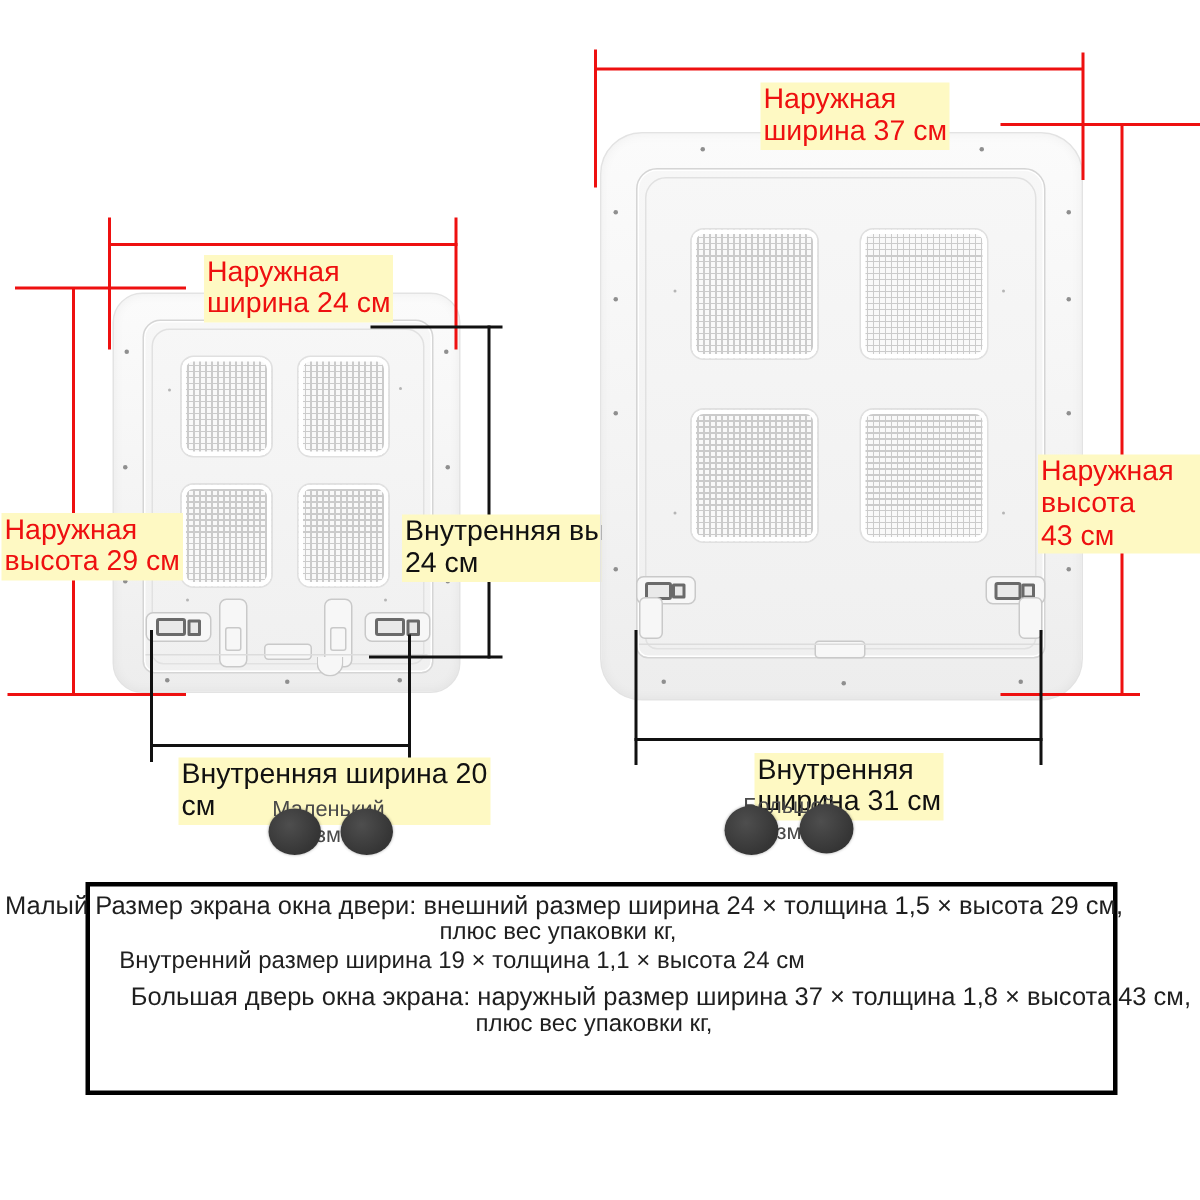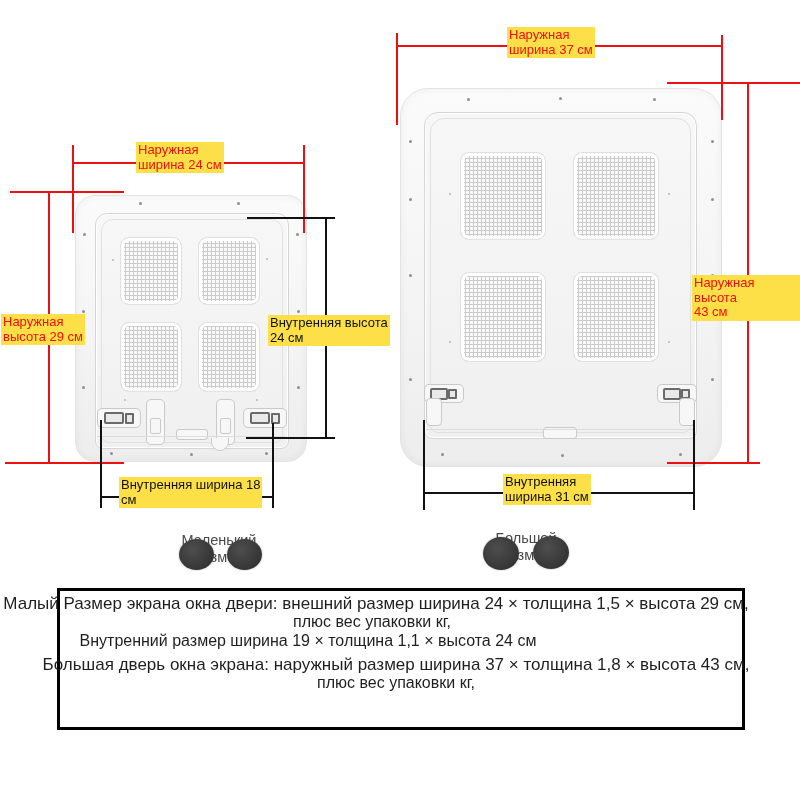--- a/index.html
+++ b/index.html
@@ -21,22 +21,22 @@
       repeating-linear-gradient(90deg,#cbcbcb 0 1px,transparent 1px 4px),#f9f9f9;
     box-shadow:inset 0 0 0 3px #fff;}
   .screw{position:absolute;width:3px;height:3px;border-radius:50%;background:#8f8f8f;}
   .pdot{position:absolute;width:2px;height:2px;border-radius:50%;background:#b5b5b5;}
   .hw{position:absolute;background:#f7f7f7;border:1px solid #c9c9c9;}
   .hw-dark{position:absolute;border:2px solid #6a6a6a;background:#e9e9e9;}
   .hline{position:absolute;height:1px;background:#dcdcdc;}
   
   .dim-r{position:absolute;background:var(--accent_red);}
   .dim-b{position:absolute;background:var(--dim_black);}
-  .dim-label{position:absolute;background:#fde047;color:var(--accent_red);
-    font-size:13px;line-height:1.12;white-space:pre-line;padding:1px 2px;}
+  .dim-label{position:absolute;background:#fef9c3;color:var(--accent_red);
+    font-size:19px;line-height:1.12;white-space:pre-line;padding:1px 2px;margin-top:28px;}
   .dim-label.black{color:var(--dim_black);}
   
   .variant-label{position:absolute;color:#4a4a4a;font-size:14.5px;line-height:1.18;
     text-align:center;white-space:pre-line;z-index:1;}
   .knob{position:absolute;border-radius:50%;z-index:2;
     background:radial-gradient(circle at 40% 35%,#4e4e4e,#353535 70%);
     box-shadow:0 0 2px rgba(0,0,0,.35);}
   
   .spec-border{position:absolute;left:57px;top:588px;width:682px;height:136px;
     border:3px solid #000;}
@@ -105,21 +105,21 @@
 
   <div class="dim-b" style="left:247px;top:217px;width:88px;height:2px;"></div>
   <div class="dim-b" style="left:325px;top:217px;width:2px;height:222px;"></div>
   <div class="dim-b" style="left:246px;top:437px;width:89px;height:2px;"></div>
   <div class="dim-label black" style="left:268px;top:315px;">Внутренняя высота
 24 см</div>
 
   <div class="dim-b" style="left:100px;top:420px;width:2px;height:88px;"></div>
   <div class="dim-b" style="left:272px;top:423px;width:2px;height:85px;"></div>
   <div class="dim-b" style="left:100px;top:496px;width:174px;height:2px;"></div>
-  <div class="dim-label black" style="left:119px;top:477px;">Внутренняя ширина 18
+  <div class="dim-label black" style="left:119px;top:477px;">Внутренняя ширина 20
 см</div>
 
   <div class="frame" style="left:400px;top:88px;width:320px;height:377px;border-radius:28px;">
     <div class="screw" style="left:66px;top:9px;"></div>
     <div class="screw" style="left:158px;top:8px;"></div>
     <div class="screw" style="left:252px;top:9px;"></div>
     <div class="screw" style="left:8px;top:51px;"></div>
     <div class="screw" style="left:310px;top:51px;"></div>
     <div class="screw" style="left:8px;top:109px;"></div>
     <div class="screw" style="left:310px;top:109px;"></div>
@@ -181,16 +181,16 @@
 
   <div class="variant-label" style="left:478px;top:530px;width:96px;">Большой
 размер</div>
   <div class="knob" style="left:483px;top:537px;width:36px;height:33px;"></div>
   <div class="knob" style="left:533px;top:536px;width:36px;height:33px;"></div>
 
   <div class="spec-border"></div>
   <div class="spec-line f17" style="left:0px;top:595px;width:752px;">Малый Размер экрана окна двери: внешний размер ширина 24 × толщина 1,5 × высота 29 см,</div>
   <div class="spec-line f16" style="left:0px;top:613px;width:744px;">плюс вес упаковки кг,</div>
   <div class="spec-line f16" style="left:0px;top:632px;width:616px;">Внутренний размер ширина 19 × толщина 1,1 × высота 24 см</div>
-  <div class="spec-line f17" style="left:15px;top:656px;width:762px;">Большая дверь окна экрана: наружный размер ширина 37 × толщина 1,8 × высота 43 см,</div>
+  <div class="spec-line f17" style="left:32px;top:656px;width:762px;text-align:right;">Большая дверь окна экрана: наружный размер ширина 37 × толщина 1,8 × высота 43 см,</div>
   <div class="spec-line f16" style="left:24px;top:674px;width:744px;">плюс вес упаковки кг,</div>
 
 </div>
 
 </body></html>

